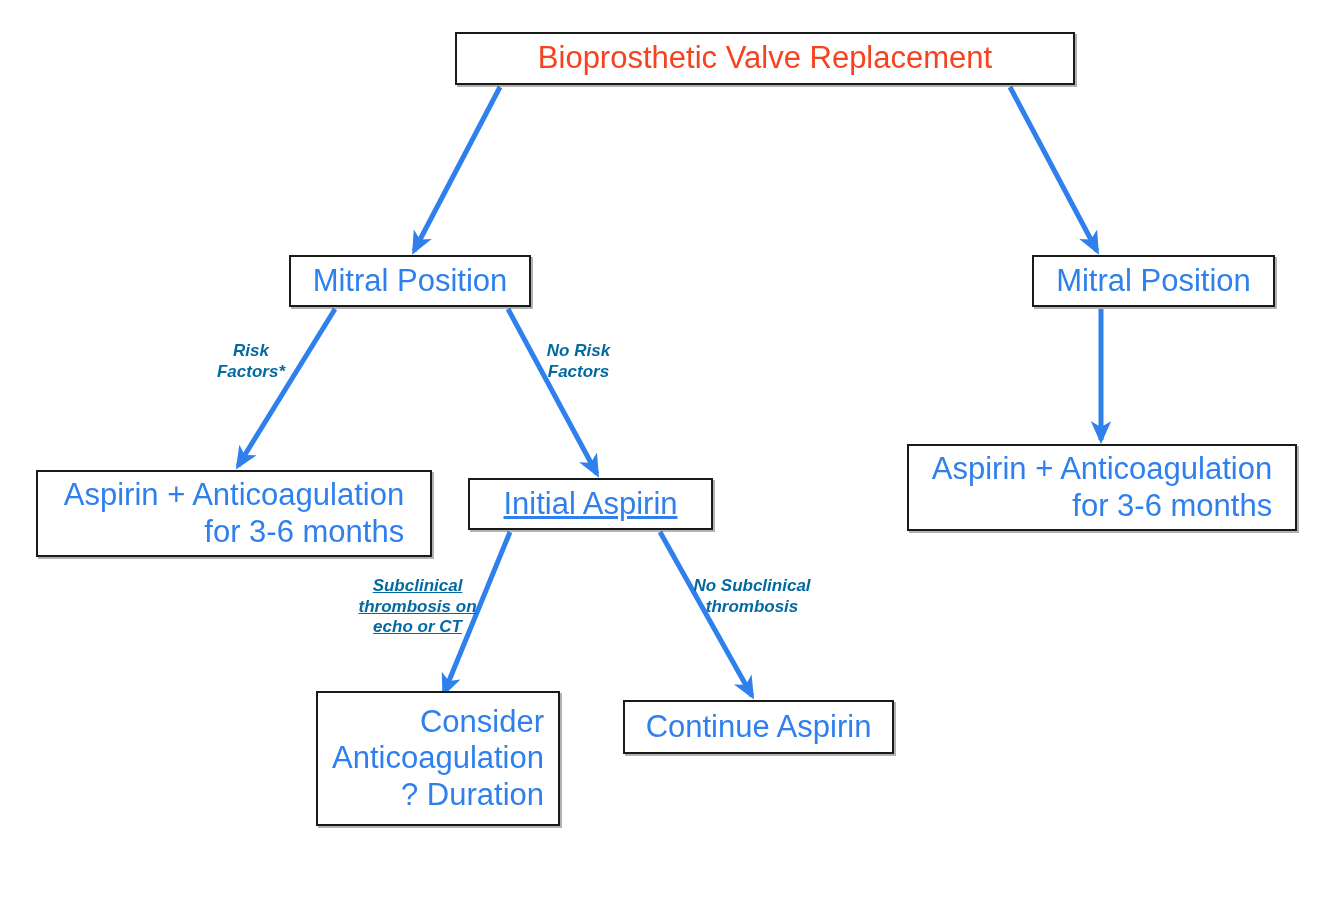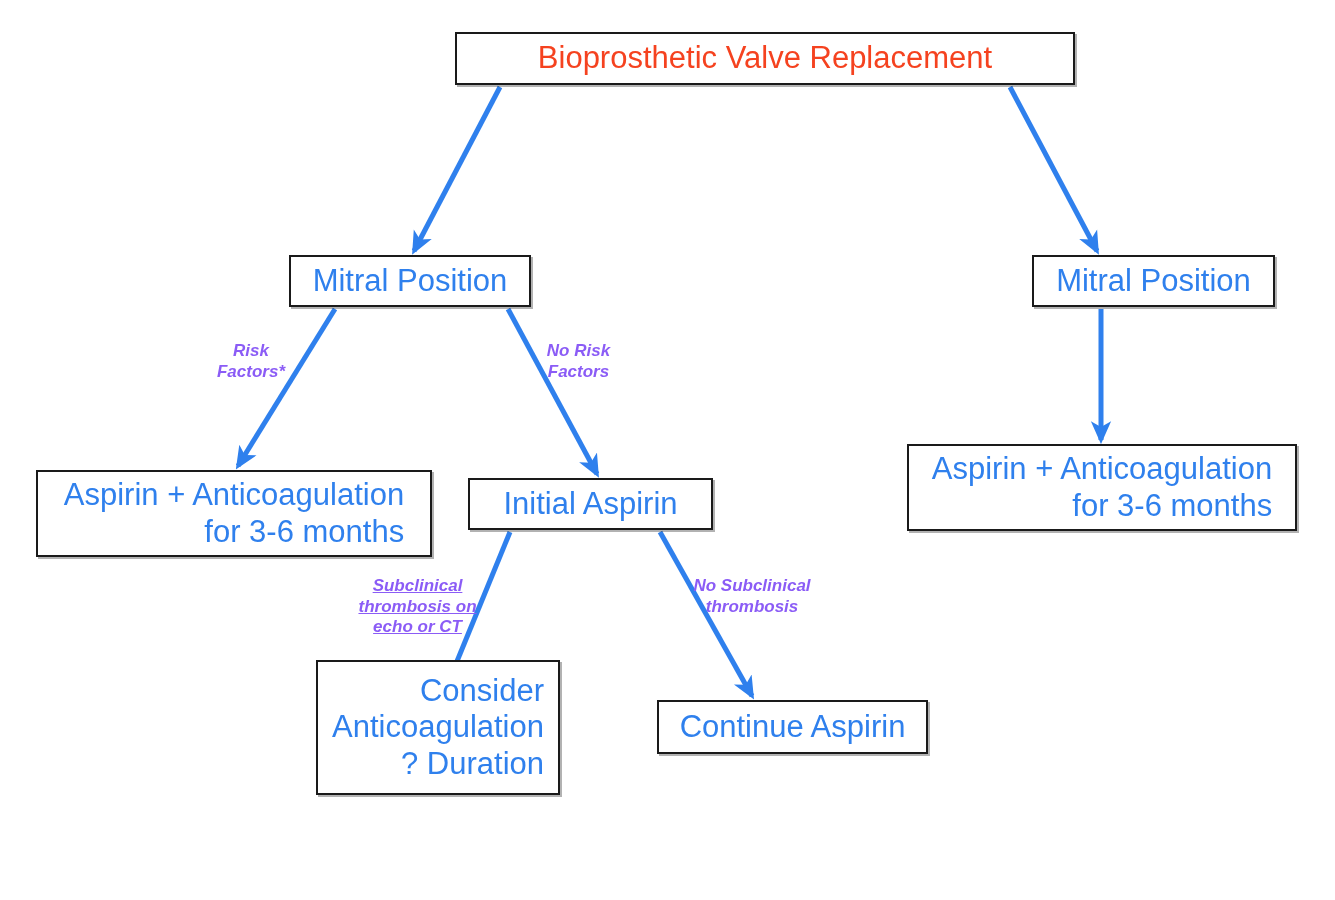--- a/index.html
+++ b/index.html
@@ -44,21 +44,21 @@
   .node.root {
     color: #F5421F;
     font-size: 31px;
   }
   .node.blue {
     color: #2F80ED;
     font-size: 31px;
   }
   .edge-label {
     position: absolute;
-    color: #8b5cf6;
+    color: #0369a1;
     font-size: 17px;
     font-style: italic;
     font-weight: 600;
     line-height: 1.22;
     text-align: center;
     white-space: pre-line;
     z-index: 3;
   }
 </style>
 </head>
@@ -90,33 +90,33 @@
       <div class="node blue" style="left: 289px; top: 255px; width: 242px; height: 52px;">
         <span class="node-label">Mitral Position</span>
       </div>
       <div class="node blue" style="left: 1032px; top: 255px; width: 243px; height: 52px;">
         <span class="node-label">Mitral Position</span>
       </div>
       <div class="node blue" style="left: 36px; top: 470px; width: 396px; height: 87px;">
         <span class="node-label">Aspirin + Anticoagulation
 for 3-6 months</span>
       </div>
-      <div class="node blue" style="left: 468px; top: 478px; width: 245px; height: 52px;">
+      <div class="node blue" style="left: 468px; top: 478px; width: 245px; height: 52px; text-decoration: underline;">
         <span class="node-label">Initial Aspirin</span>
       </div>
       <div class="node blue" style="left: 907px; top: 444px; width: 390px; height: 87px;">
         <span class="node-label">Aspirin + Anticoagulation
 for 3-6 months</span>
       </div>
-      <div class="node blue" style="left: 316px; top: 660px; width: 244px; height: 135px;">
+      <div class="node blue" style="left: 316px; top: 691px; width: 244px; height: 135px;">
         <span class="node-label">Consider
 Anticoagulation
 ? Duration</span>
       </div>
-      <div class="node blue" style="left: 657px; top: 700px; width: 271px; height: 54px;">
+      <div class="node blue" style="left: 623px; top: 700px; width: 271px; height: 54px;">
         <span class="node-label">Continue Aspirin</span>
       </div>
     </div>
   <div id="edge-labels-layer">
       <div class="edge-label" style="left: 196px; top: 341px; width: 110px;">Risk
 Factors*</div>
       <div class="edge-label" style="left: 521px; top: 341px; width: 115px;">No Risk
 Factors</div>
       <div class="edge-label" style="left: 350px; top: 576px; width: 135px; text-decoration: underline;">Subclinical
 thrombosis on

